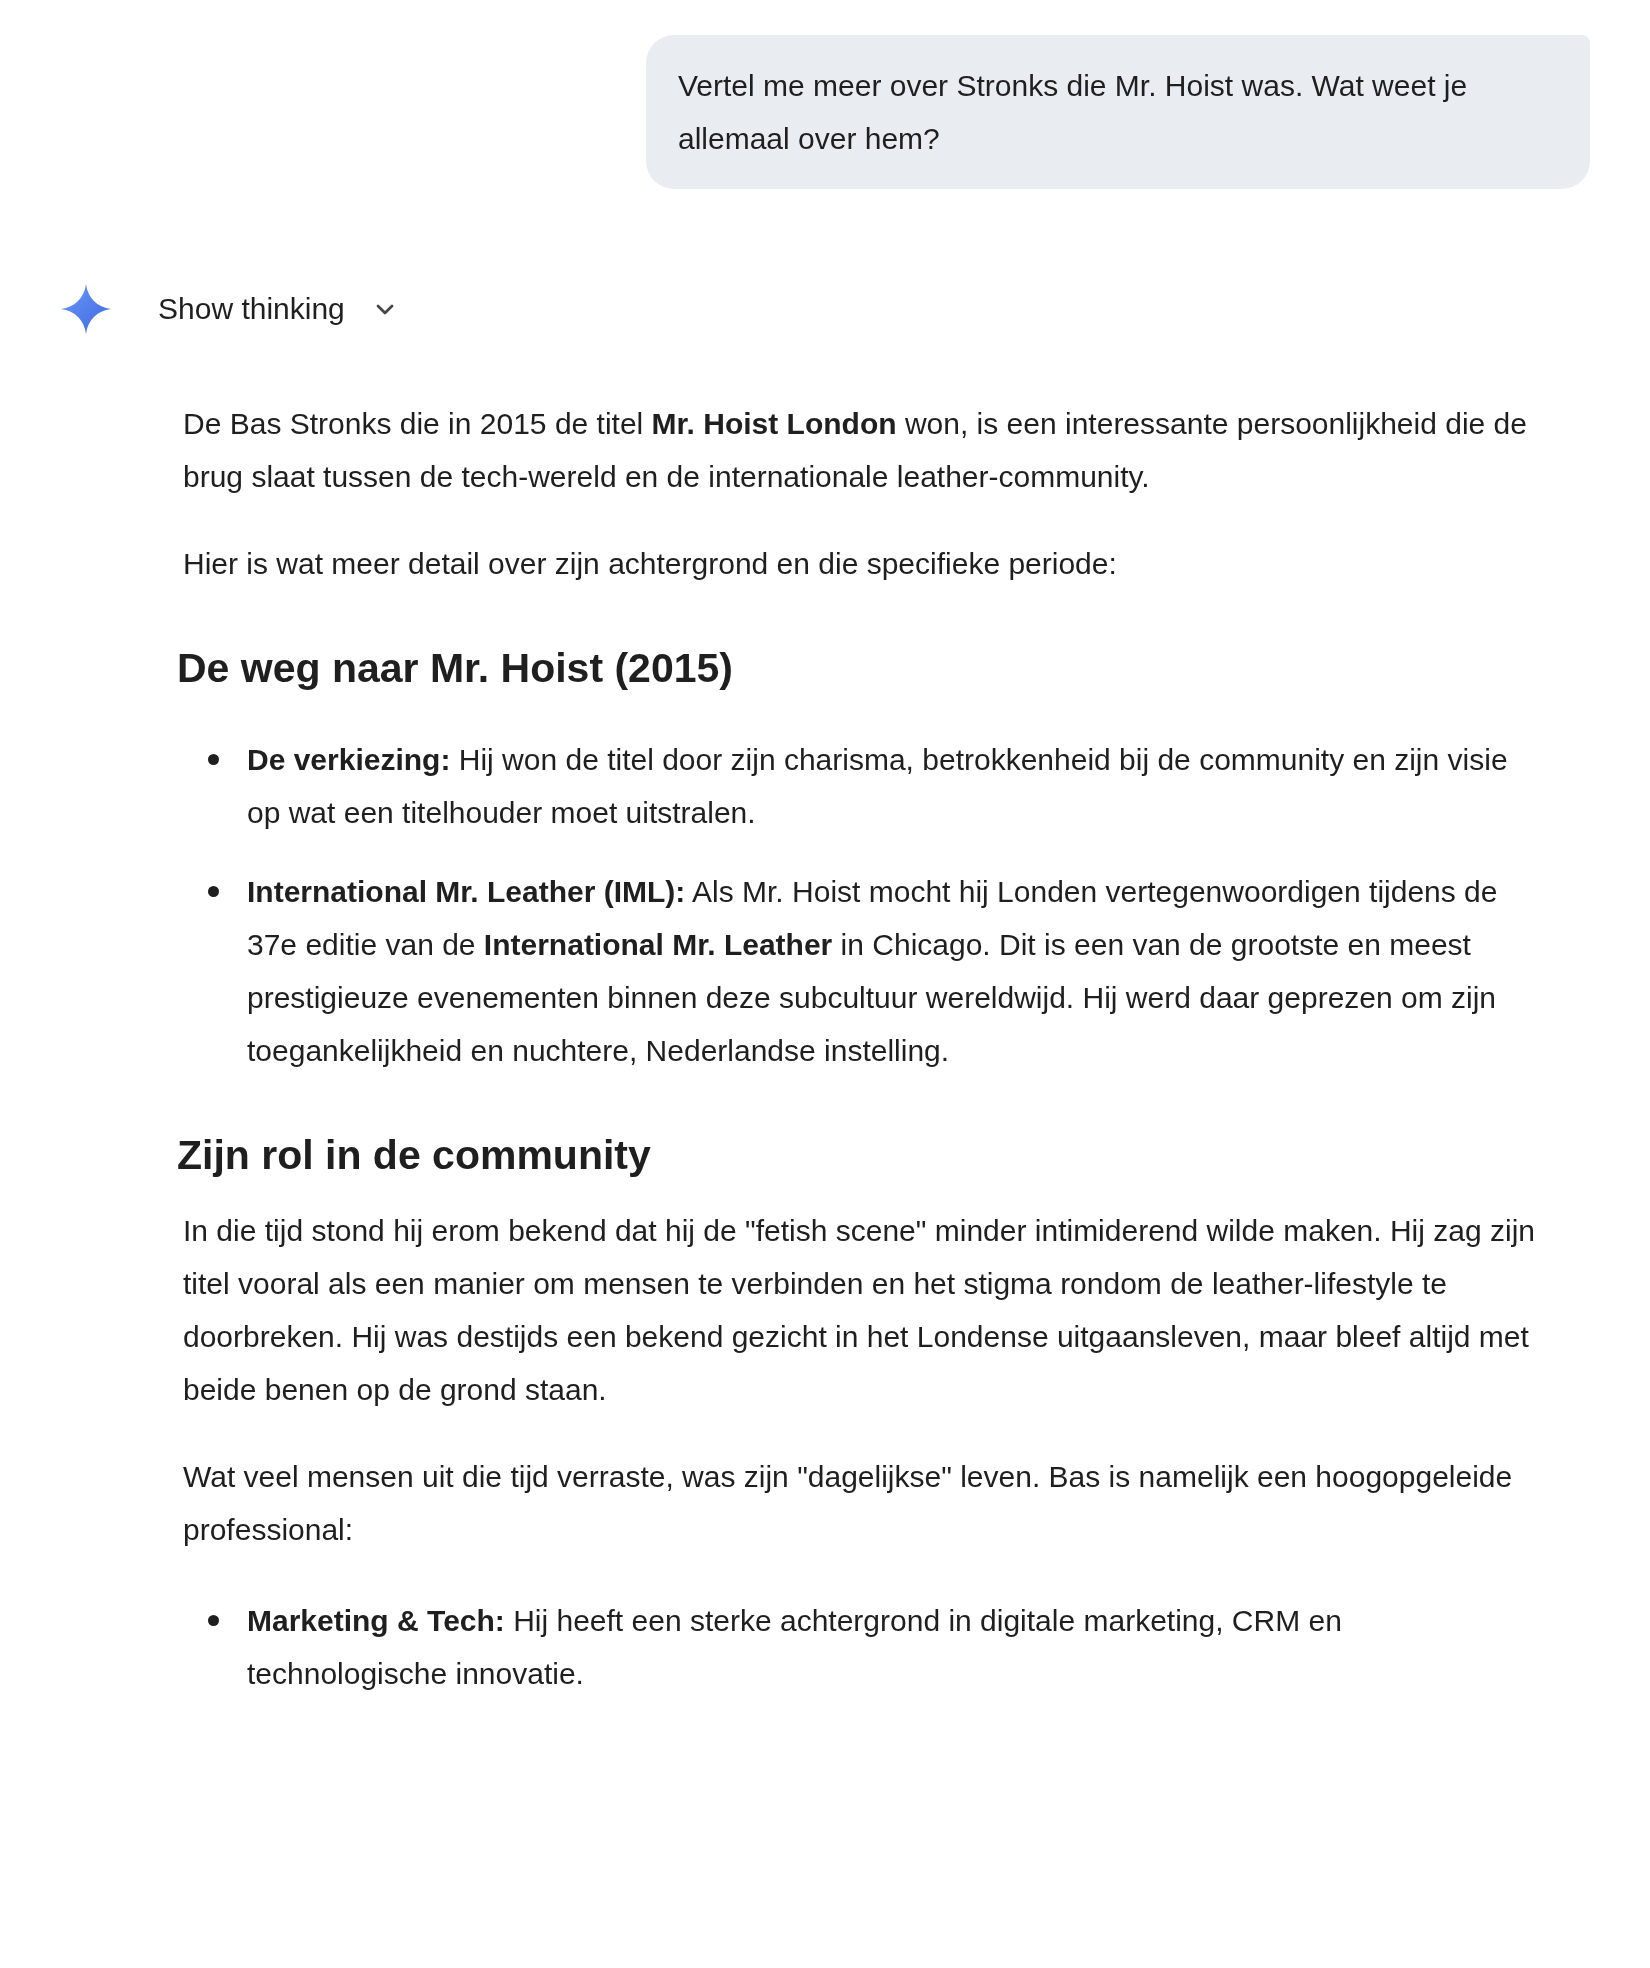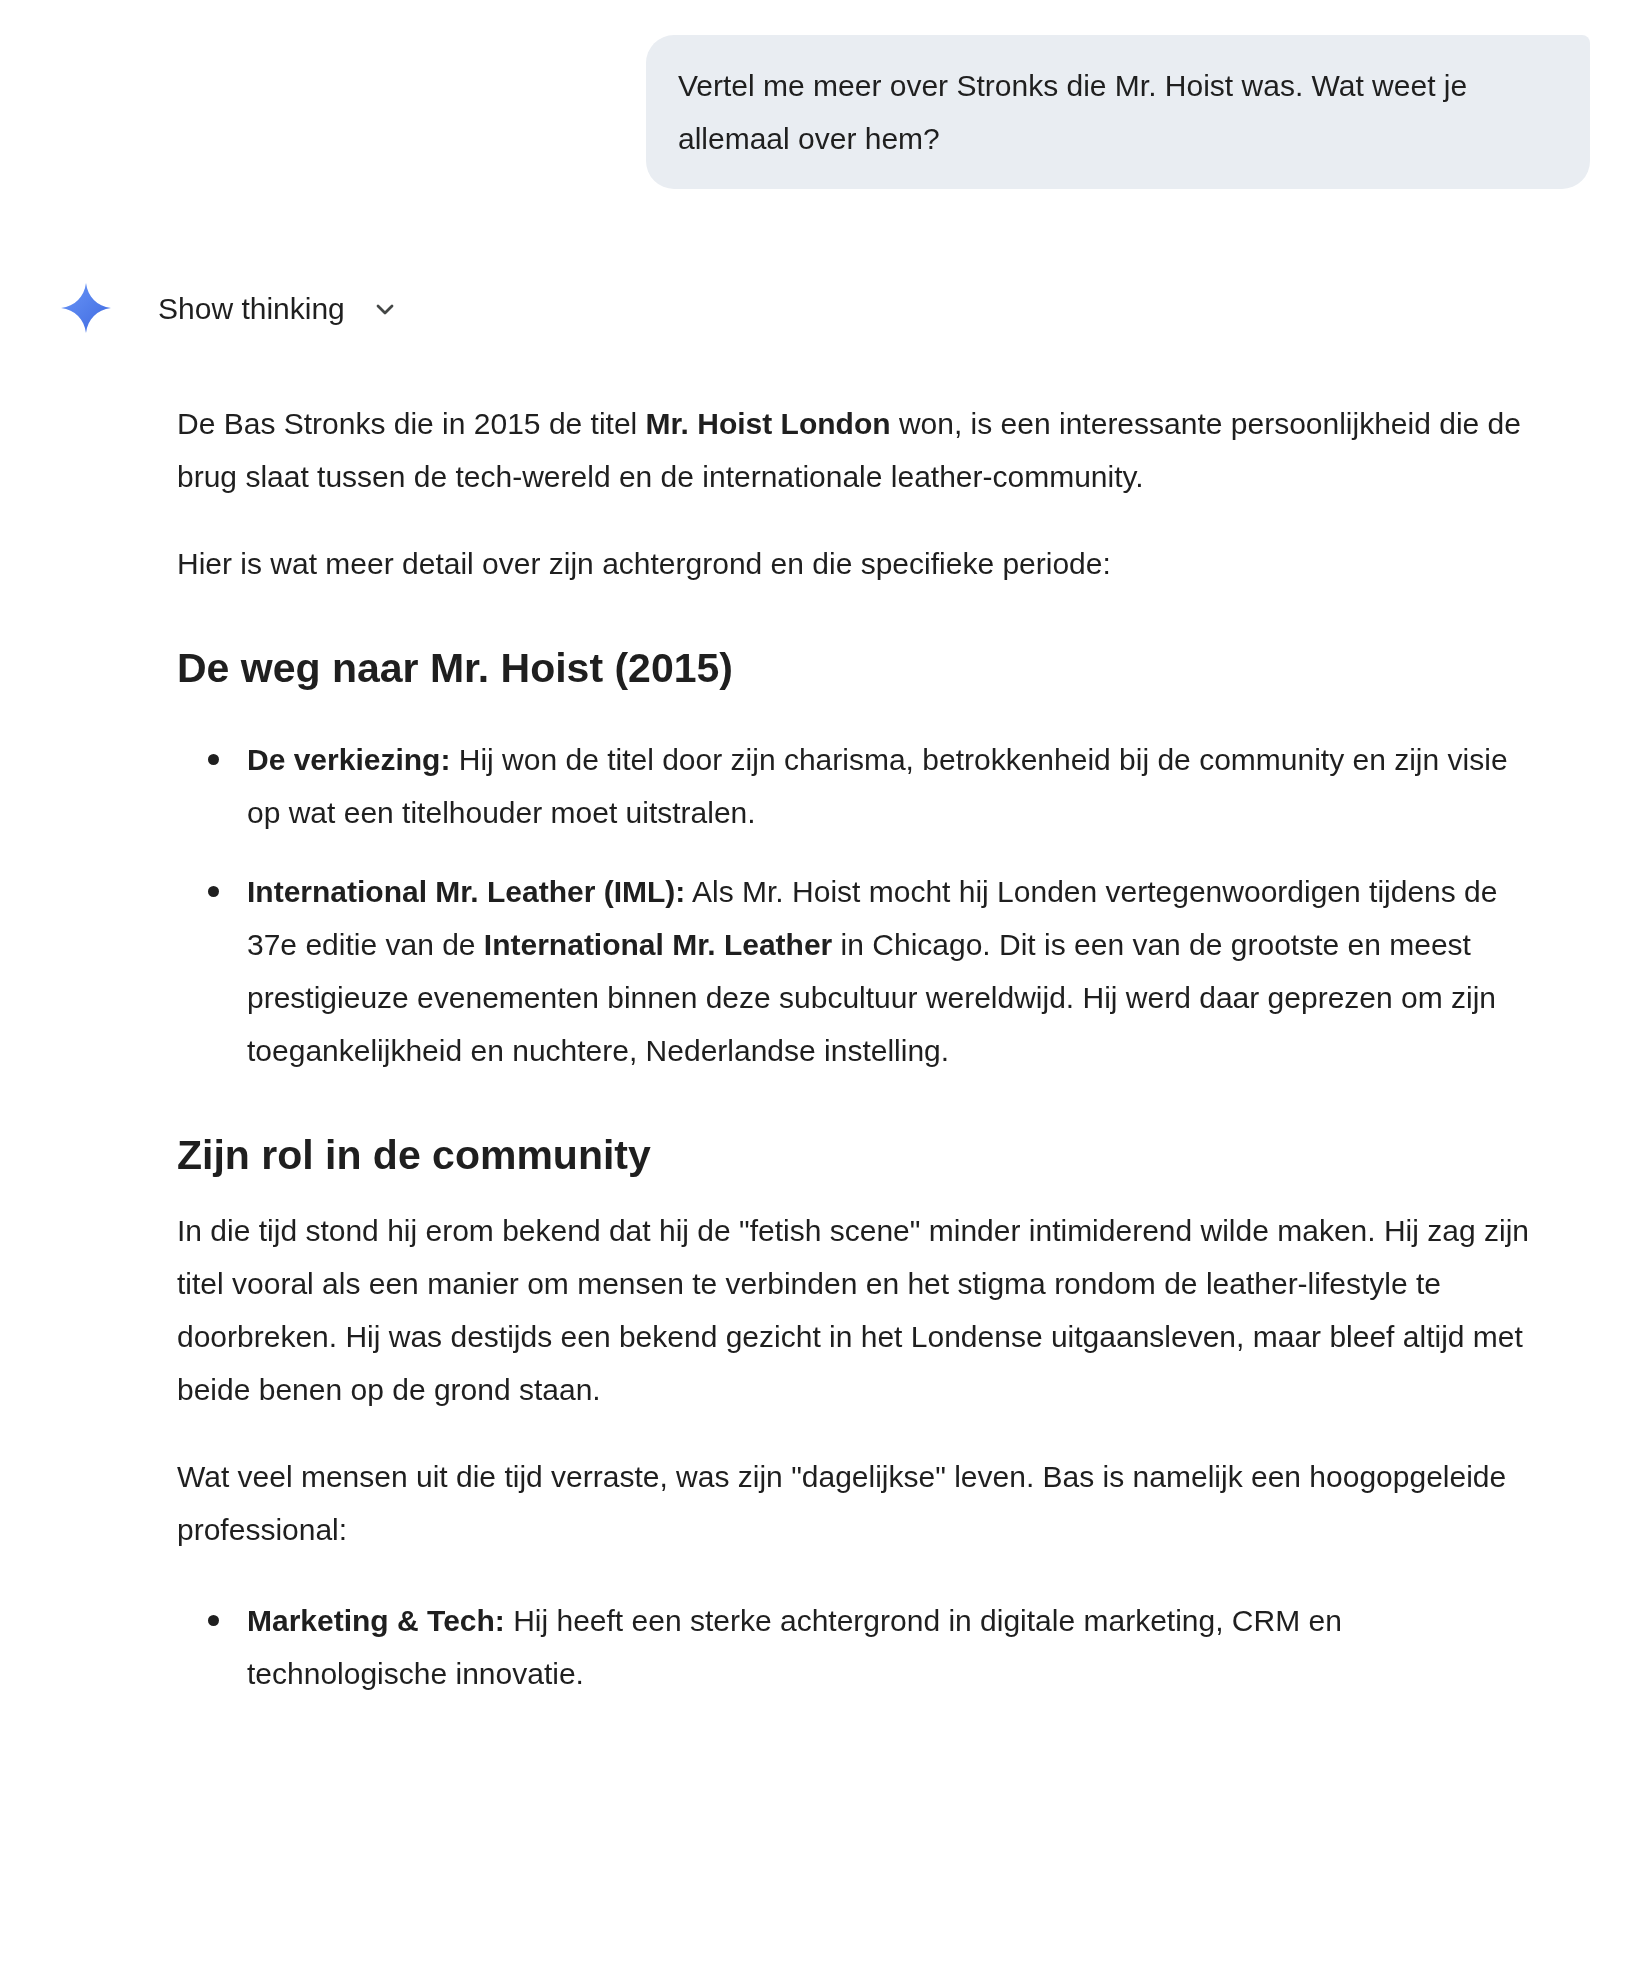--- a/index.html
+++ b/index.html
@@ -19,33 +19,33 @@
   
   .user-row{display:flex;justify-content:flex-end;padding:35px 60px 0 0;}
   .bubble{
     background:var(--user-bubble-bg);
     border-radius:28px 8px 28px 28px;
     padding:24px 32px;
     max-width:944px;
   }
   .bubble-text{display:block;max-width:880px;}
   
-  .thinking-row{margin-top:93px;padding-left:60px;display:flex;align-items:flex-start;height:53px;}
+  .thinking-row{margin-top:93px;padding-left:60px;display:flex;align-items:center;height:53px;}
   .sparkle{width:52px;height:52px;display:inline-flex;flex:0 0 auto;}
   .sparkle svg{width:52px;height:52px;display:block;}
   .thinking-toggle{
     display:inline-flex;align-items:center;border:none;background:none;cursor:pointer;
     margin-left:46px;padding:0;font-family:"Liberation Sans",sans-serif;
     font-size:30px;font-weight:500;color:var(--body-text);line-height:53px;
   }
   .chevron{margin-left:26px;display:inline-flex;}
   .chevron svg{width:28px;height:28px;display:block;}
   
   .response{margin:62px 103px 0 177px;width:1370px;}
-  .response p{margin:0 0 34px;}
+  .response p{margin:0 6px 34px;}
   .response h3{font-size:41px;font-weight:700;line-height:53px;margin:52px 0 22px;}
   .response ul{list-style:none;margin:38px 0 44px;padding:0;}
   .response li{position:relative;padding-left:70px;}
   .response li + li{margin-top:26px;}
   .response li::before{
     content:"";position:absolute;left:31px;top:21px;width:11px;height:11px;
     border-radius:50%;background:var(--body-text);
   }
   .response strong{font-weight:700;}
 </style>

